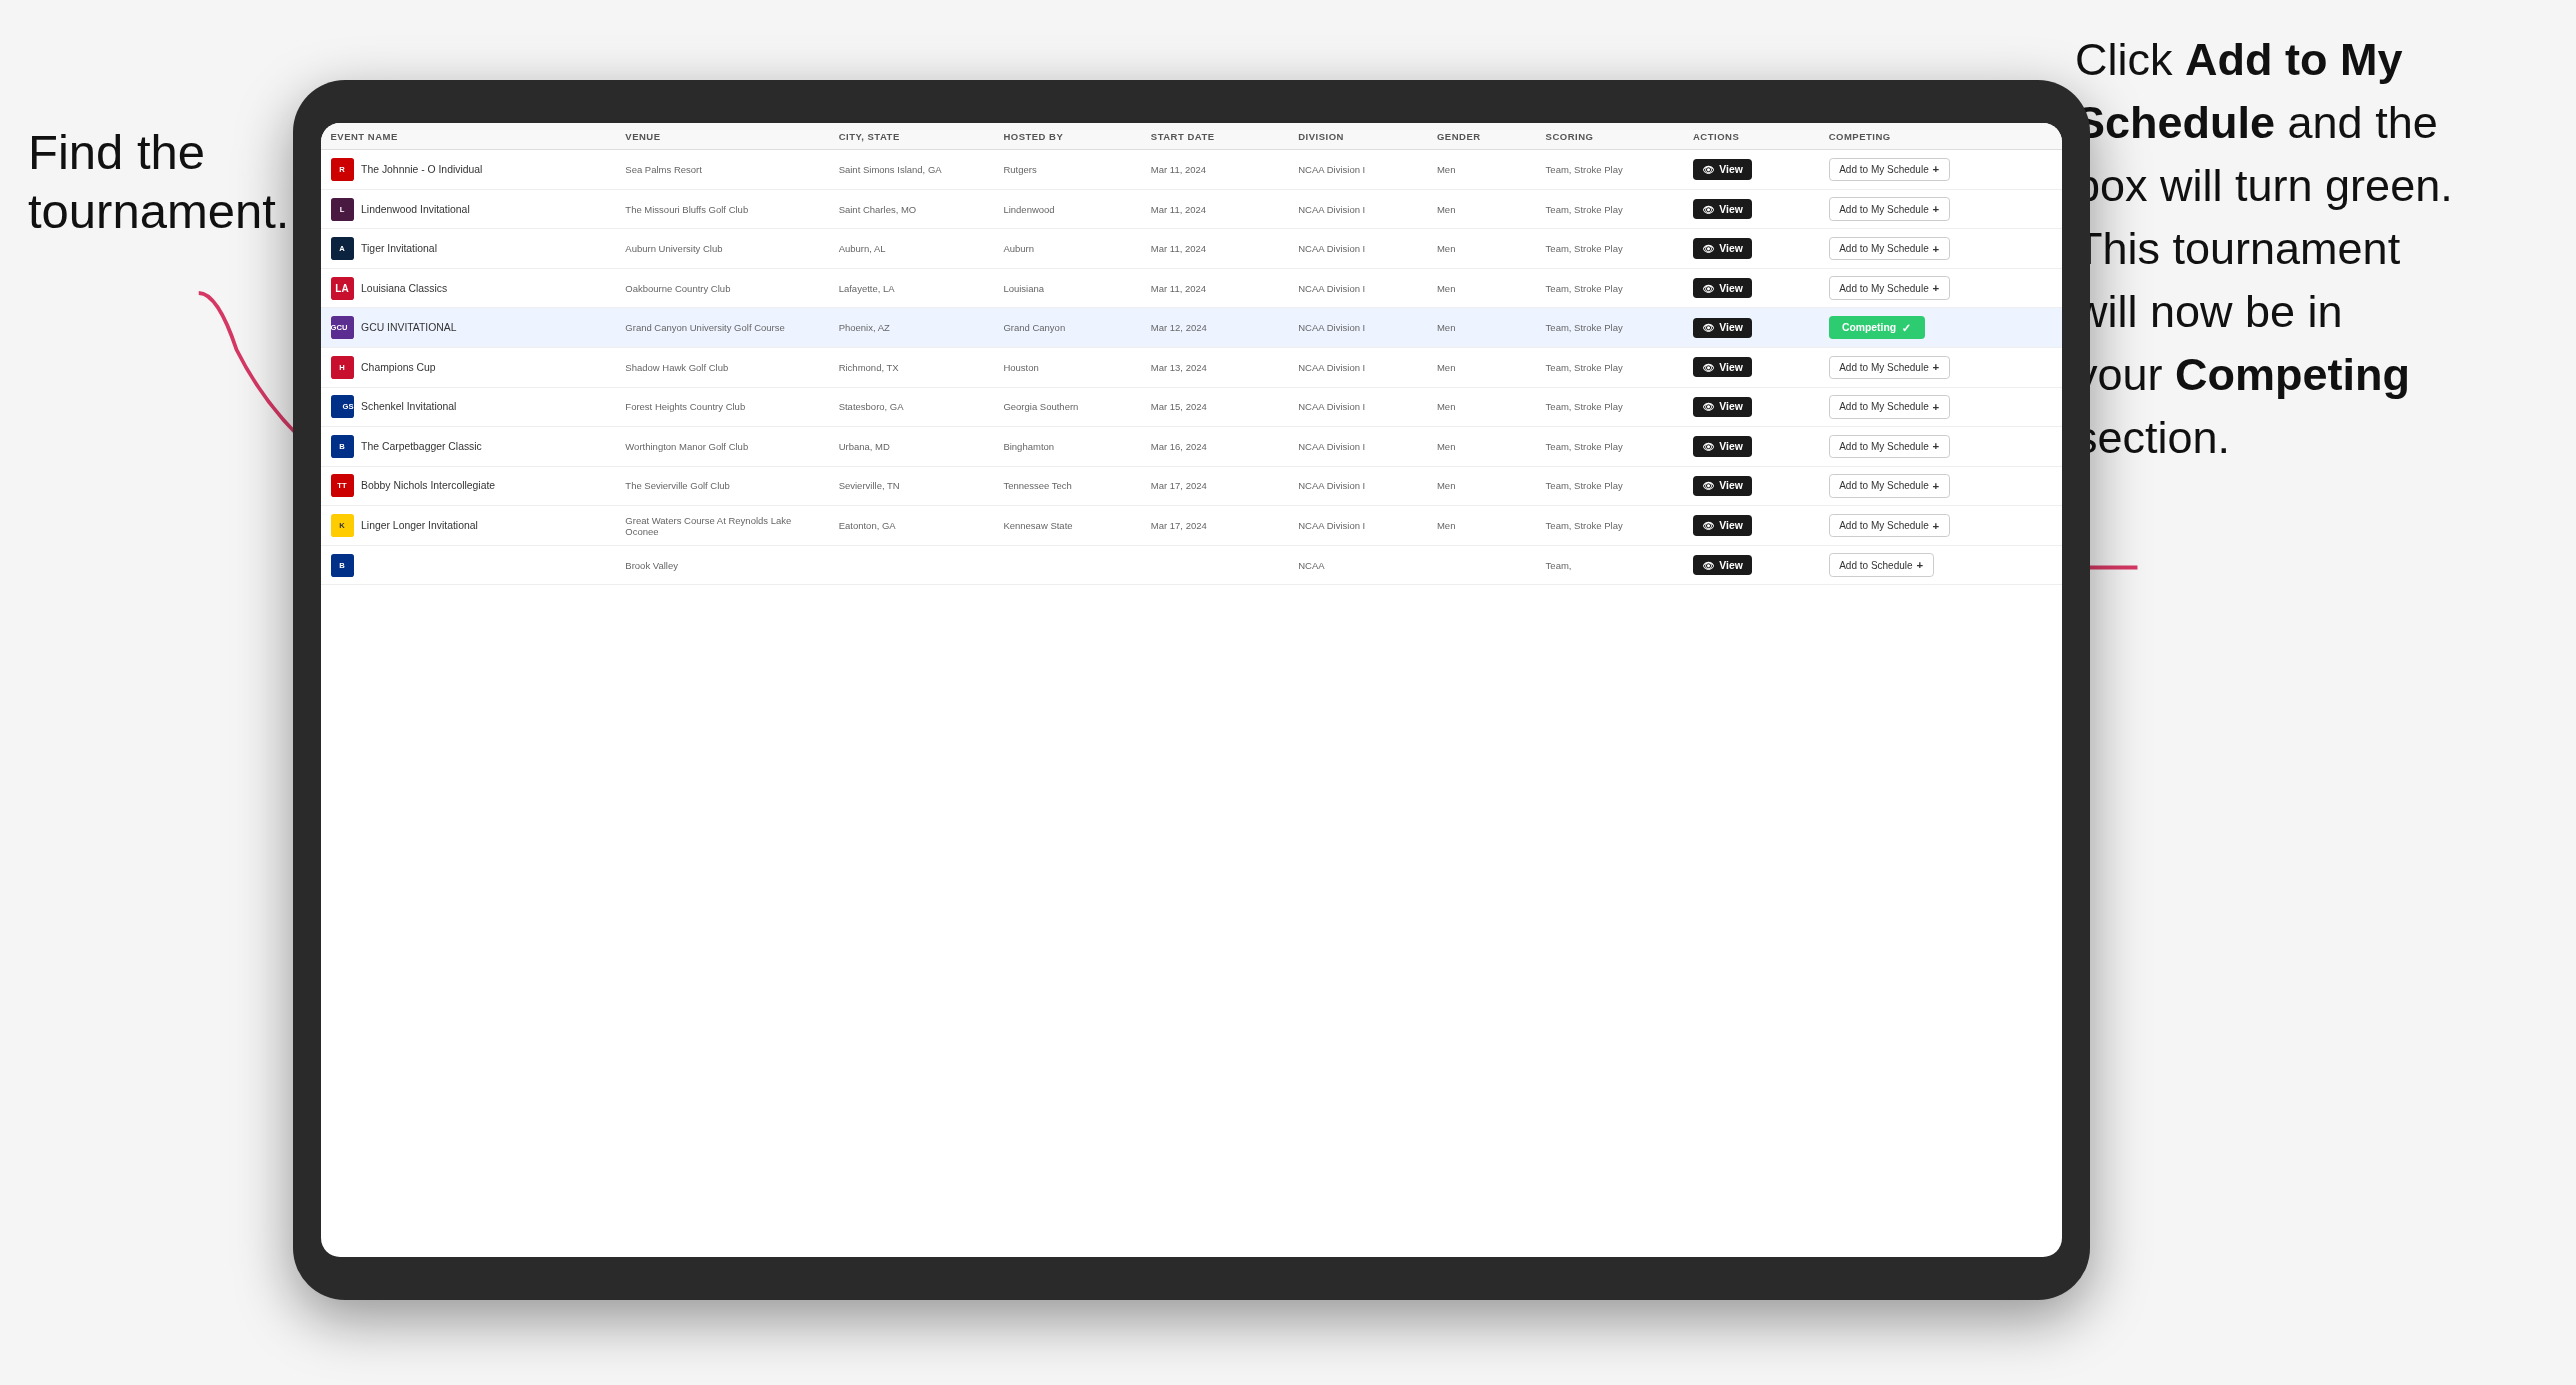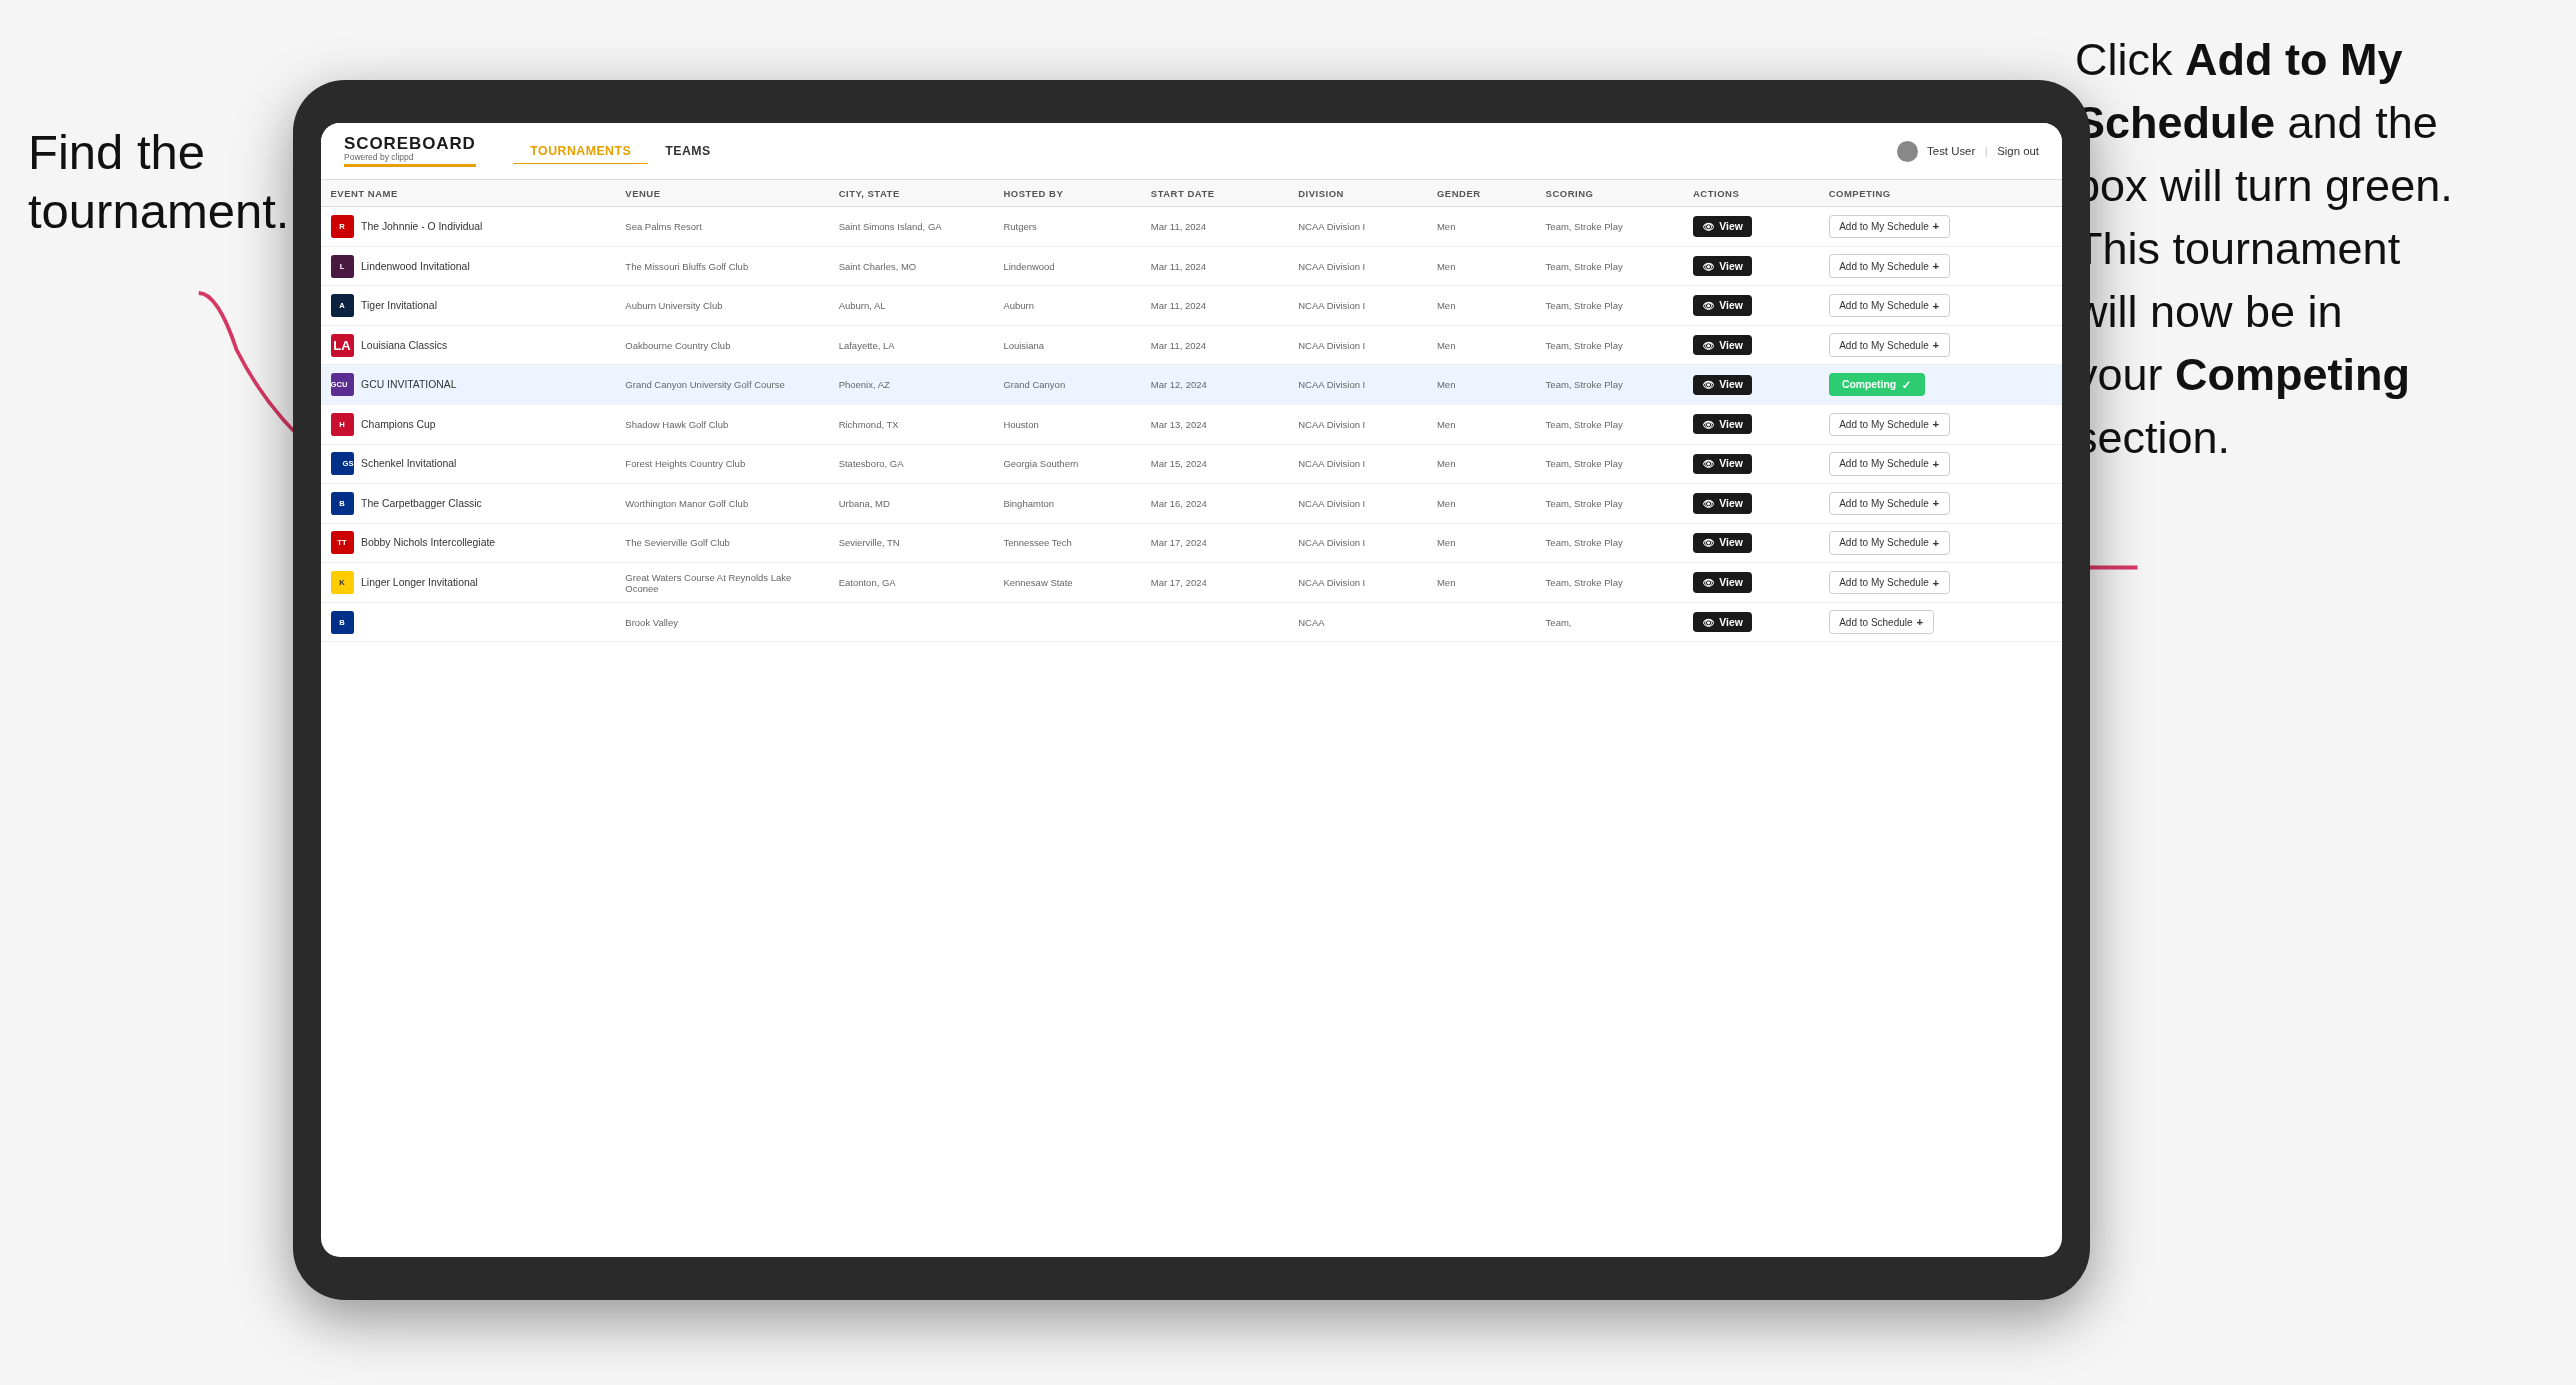--- a/index.html
+++ b/index.html
@@ -281,37 +281,20 @@
     <marker id="arrowhead-right" markerWidth="10" markerHeight="7" refX="0" refY="3.5" orient="auto">
       <polygon points="10 0, 0 3.5, 10 7" fill="#d63864"></polygon>
     </marker>
   </defs>
   <path d="M 300 80 Q 200 80, 100 80 Q 60 80, 20 80" stroke="#d63864" stroke-width="4" fill="none" marker-end="url(#arrowhead-right)"></path>
 </svg>
 
 <div class="tablet-frame">
   <div class="tablet-screen">
 
-    <div class="header">
-      <div class="logo-area">
-        <div class="logo-text">SCOREBOARD</div>
-        <div class="logo-sub">Powered by clippd</div>
-        <div class="logo-bar"></div>
-      </div>
-      <nav class="nav-tabs">
-        <div class="nav-tab active">TOURNAMENTS</div>
-        <div class="nav-tab">TEAMS</div>
-      </nav>
-      <div class="header-right">
-        <div class="user-icon"></div>
-        <span>Test User</span>
-        <span class="pipe">|</span>
-        <span class="sign-out-link">Sign out</span>
-      </div>
-    </div>
 
     <div class="table-container">
       <table>
         <thead>
           <tr>
             <th class="col-event">EVENT NAME</th>
             <th class="col-venue">VENUE</th>
             <th class="col-city">CITY, STATE</th>
             <th class="col-hosted">HOSTED BY</th>
             <th class="col-start">START DATE</th>
@@ -404,21 +387,21 @@
     <td class="col-competing">
       <button class="add-btn">
              Add to My Schedule <span class="plus">+</span>
            </button>
     </td>
   </tr>
             <tr>
     <td class="col-event">
       <div class="event-name-cell">
         <div class="team-logo" style="background:#c8102e; display:flex; align-items:center; justify-content:center; border-radius:2.8px;">
-          <span style="color:#fff; font-size:13px; font-weight:800;">LA</span>
+          <span style="color:#fff; font-size:10px; font-weight:800;">LA</span>
         </div>
         <span class="event-name-text">Louisiana Classics</span>
       </div>
     </td>
     <td class="col-venue"><span class="small-text">Oakbourne Country Club</span></td>
     <td class="col-city"><span class="small-text">Lafayette, LA</span></td>
     <td class="col-hosted"><span class="small-text">Louisiana</span></td>
     <td class="col-start"><span class="small-text">Mar 11, 2024</span></td>
     <td class="col-division"><span class="small-text">NCAA Division I</span></td>
     <td class="col-gender"><span class="small-text">Men</span></td>

